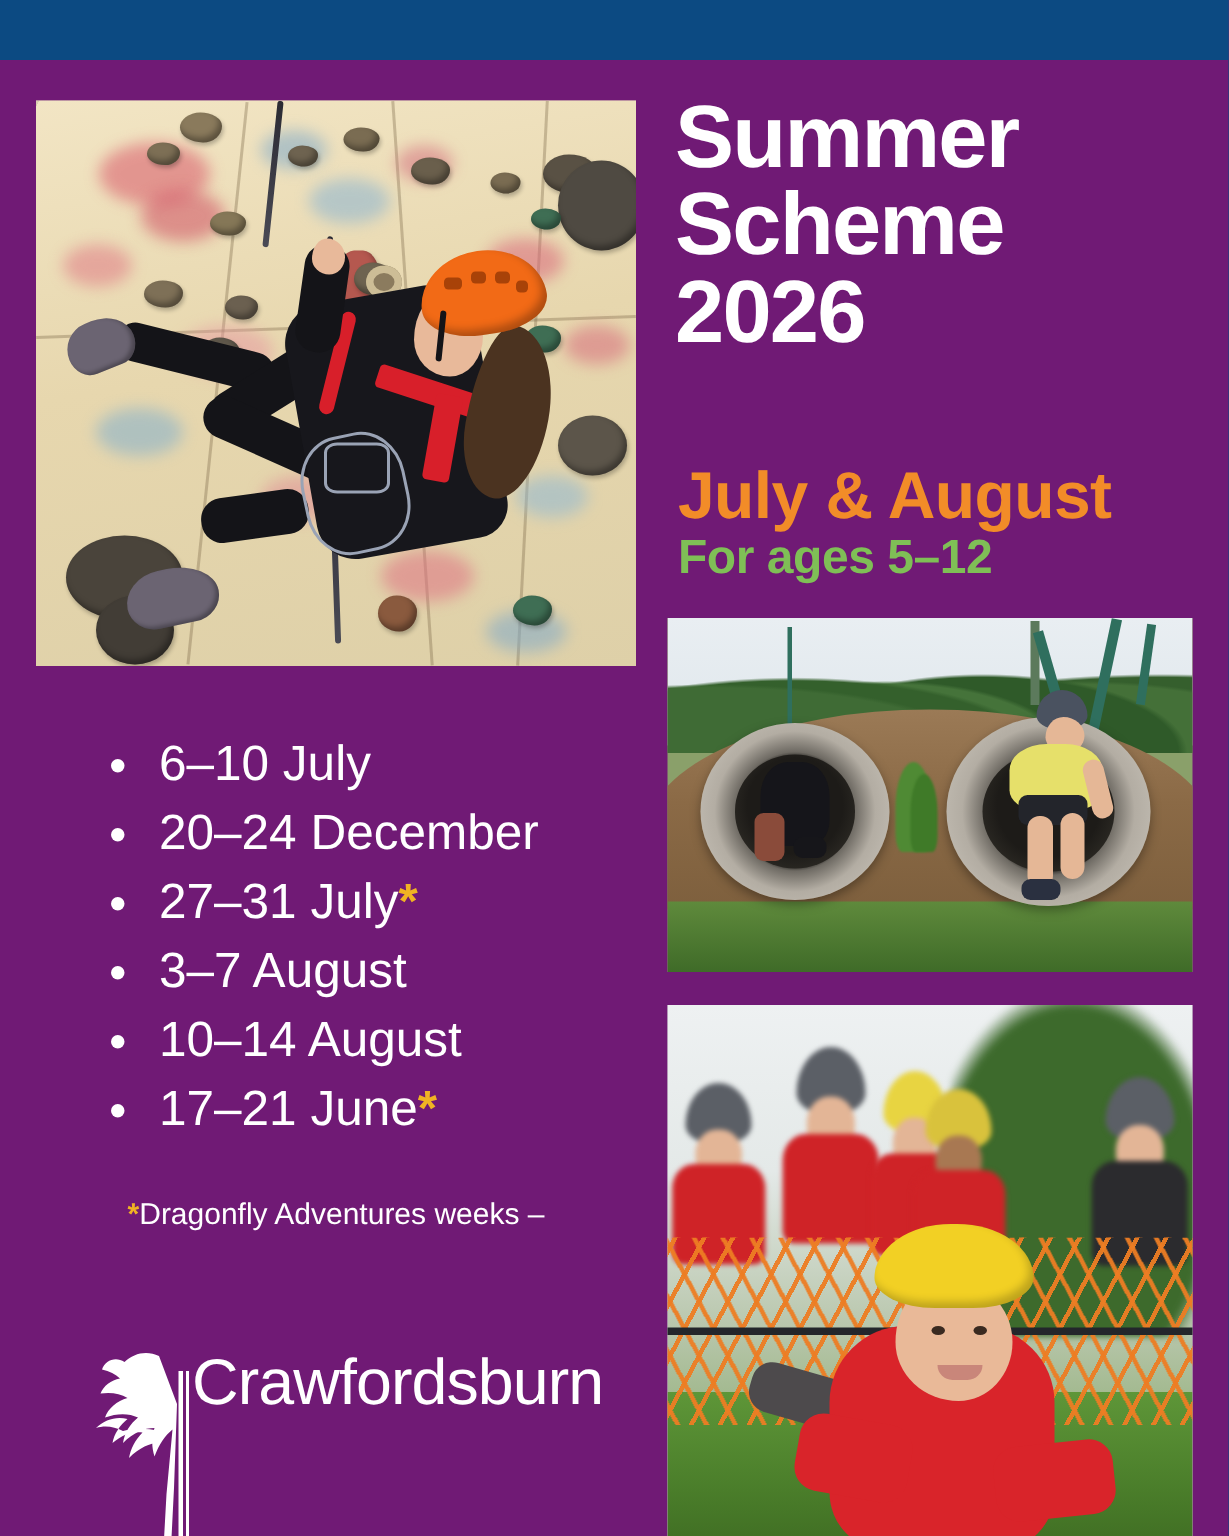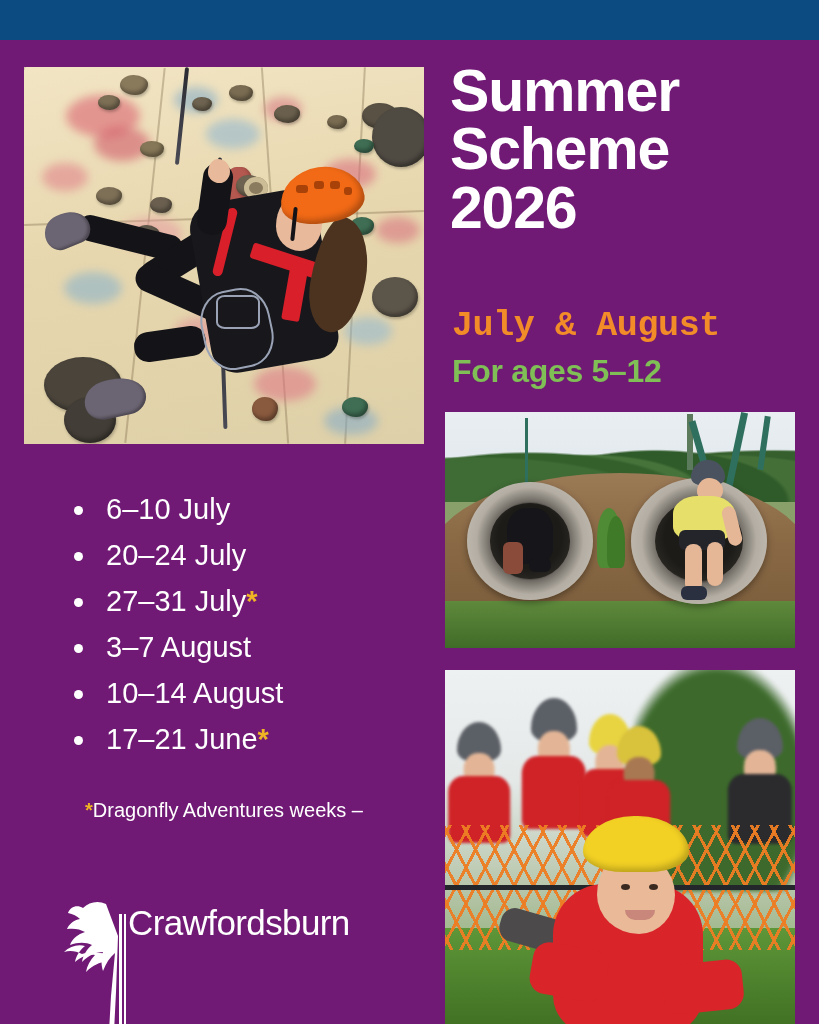--- a/index.html
+++ b/index.html
@@ -197,23 +197,22 @@
     font-weight: 700;
     font-size: 59px;
     line-height: 0.99;
     letter-spacing: -1.2px;
   }
   #subtitle-month {
     position: absolute;
     left: 452px; top: 266px;
     color: #f28c28;
     font-weight: 700;
-    font-size: 35px;
+    font-size: 44px;
     letter-spacing: -0.4px;
-    font-family: Liberation Mono, monospace;
   }
   #subtitle-ages {
     position: absolute;
     left: 452px; top: 313px;
     color: #7fbf56;
     font-weight: 700;
     font-size: 32px;
     letter-spacing: -0.3px;
   }
 
@@ -221,21 +220,21 @@
   #dates-list {
     position: absolute;
     left: 62px; top: 446px;
     width: 360px;
     list-style: none;
     margin: 0; padding: 0;
   }
   #dates-list li {
     position: relative;
     color: #ffffff;
-    font-size: 29px;
+    font-size: 33px;
     line-height: 46px;
     padding-left: 44px;
     white-space: nowrap;
   }
   #dates-list li::before {
     content: "";
     position: absolute;
     left: 12px; top: 20px;
     width: 9px; height: 9px;
     border-radius: 50%;
@@ -269,21 +268,21 @@
     left: 0; top: 0;
     width: 66px; height: 136px;
   }
   #logo-text {
     position: absolute;
     left: 66px; top: 6px;
     width: 264px;
   }
   .logo-line {
     color: #ffffff;
-    font-size: 35px;
+    font-size: 43px;
     line-height: 41px;
     letter-spacing: -0.6px;
   }
   #logo-tagline {
     margin-top: 3px;
     font-size: 17px;
     letter-spacing: 0.4px;
     white-space: nowrap;
   }
   #logo-tagline span { margin-right: 9px; font-weight: 700; }
@@ -467,21 +466,21 @@
     <div class="hl-line">Summer</div>
     <div class="hl-line">Scheme</div>
     <div class="hl-line">2026</div>
   </div>
 
   <div id="subtitle-month">July &amp; August</div>
   <div id="subtitle-ages">For ages 5–12</div>
 
   <ul id="dates-list">
     <li><span>6–10 July</span><span class="star"></span></li>
-    <li><span>20–24 July</span><span class="star"></span></li>
+    <li><span>20–24 December</span><span class="star"></span></li>
     <li><span>27–31 July</span><span class="star">*</span></li>
     <li><span>3–7 August</span><span class="star"></span></li>
     <li><span>10–14 August</span><span class="star"></span></li>
     <li><span>17–21 June</span><span class="star">*</span></li>
   </ul>
 
   <div id="footnote">
     <span class="star">*</span><span>Dragonfly Adventures weeks –</span><br>
   </div>
 

